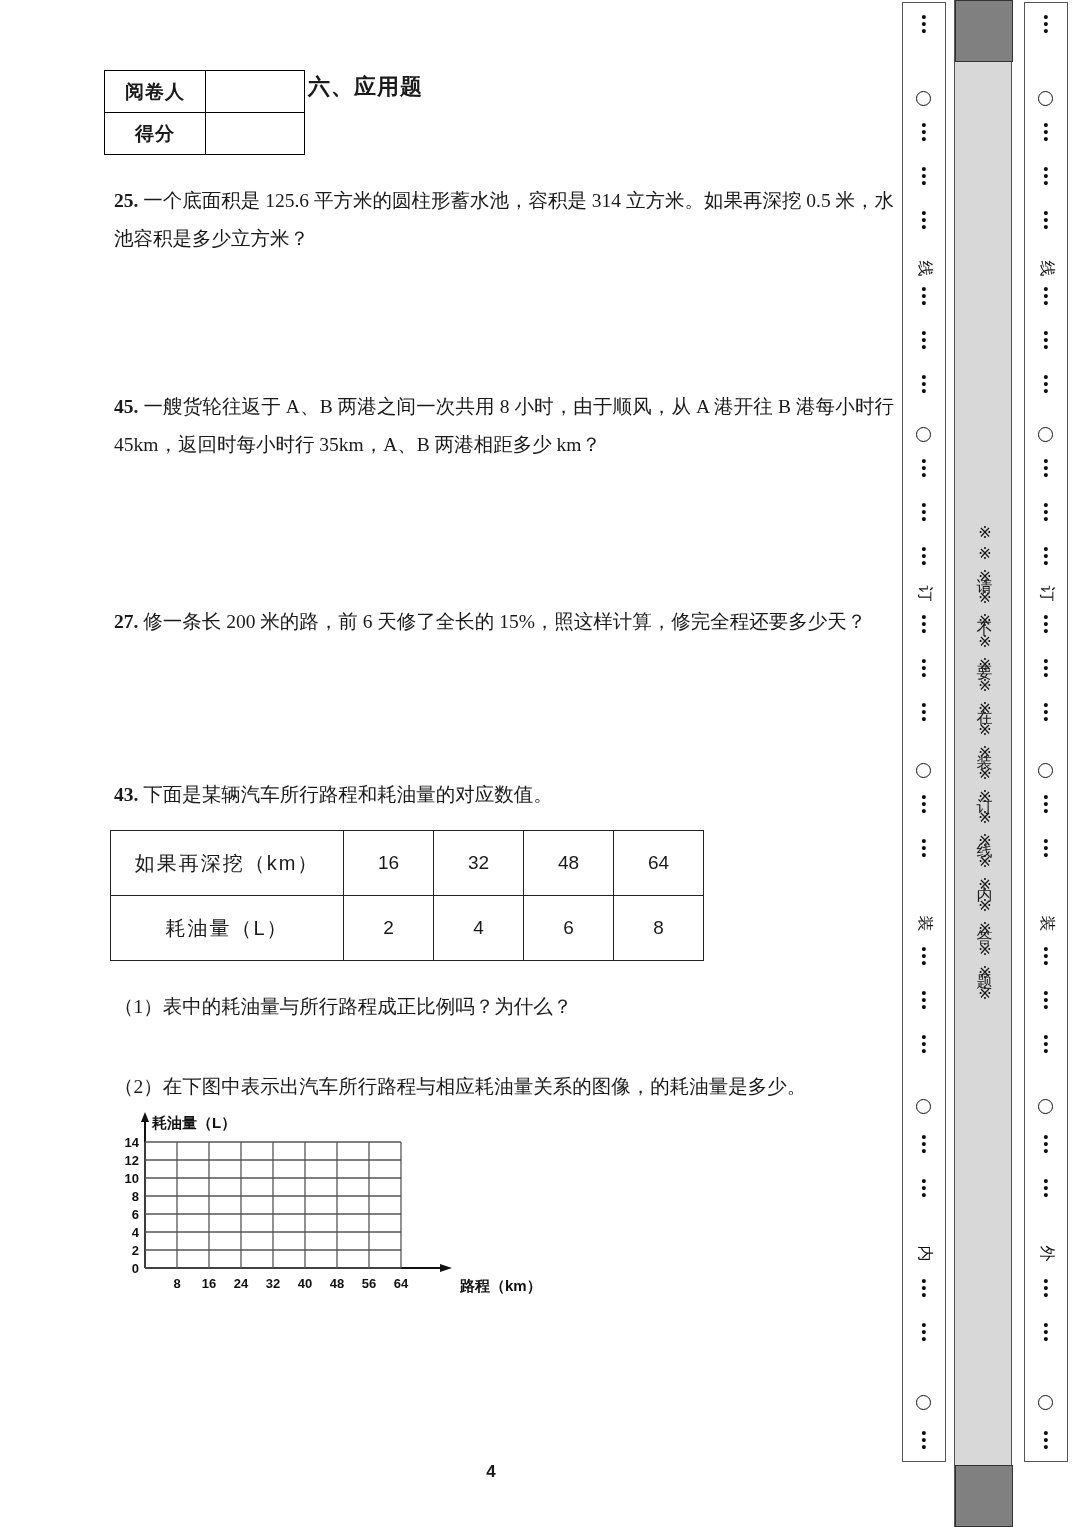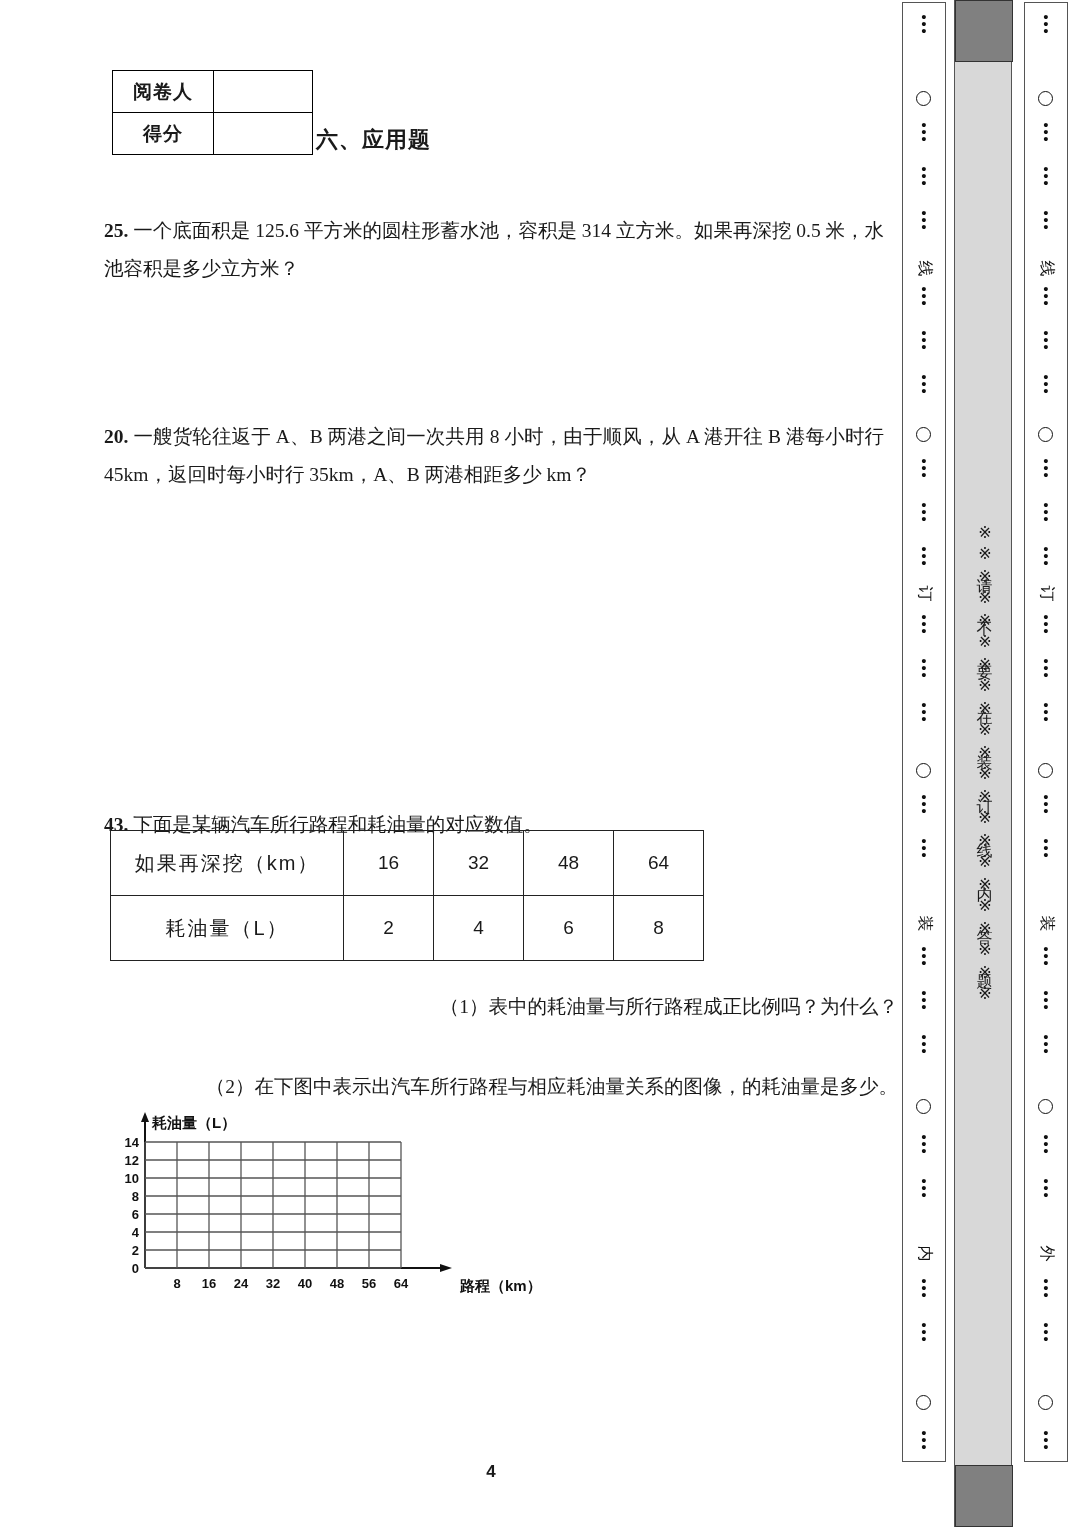--- a/index.html
+++ b/index.html
@@ -30,24 +30,24 @@
     position: absolute;
     left: 96px;
     top: 0;
     width: 790px;
     height: 1527px;
   }
 
   
   .header-row {
     position: absolute;
-    left: 16px;
+    left: 8px;
     top: 70px;
     display: flex;
-    align-items: flex-end;
+    align-items: flex-start;
   }
   table.grader {
     border-collapse: collapse;
     table-layout: fixed;
   }
   table.grader td {
     border: 1.6px solid #000;
     height: 41px;
     text-align: center;
     vertical-align: middle;
@@ -65,38 +65,36 @@
     font-size: 22px;
     letter-spacing: 1px;
     margin-left: 3px;
     margin-top: 2px;
     white-space: nowrap;
   }
 
   
   .q {
     position: absolute;
-    left: 8px;
+    left: 18px;
     width: 780px;
     font-size: 19.5px;
     line-height: 1.95;
     text-align: justify;
-    margin-top: 30px;
   }
   .q .num {
     font-weight: bold;
     font-family: "Liberation Serif", serif;
   }
   .sub {
     position: absolute;
-    left: 32px;
+    left: 18px;
     width: 770px;
     font-size: 19.5px;
     line-height: 1.9;
-    text-align: right;
   }
 
   
   #fuel-table-wrap {
     position: absolute;
     left: 14px;
     top: 830px;
   }
   table.fuel {
     border-collapse: collapse;
@@ -270,24 +268,28 @@
         </table>
       <div class="section-title">六、应用题</div>
     </div>
 
     <div class="q" style="top:182px;">
       <span class="num">25.</span>
       <span>一个底面积是 125.6 平方米的圆柱形蓄水池，容积是 314 立方米。如果再深挖 0.5 米，水池容积是多少立方米？</span>
     </div>
 
     <div class="q" style="top:388px;">
-      <span class="num">20.</span>
+      <span class="num">45.</span>
       <span>一艘货轮往返于 A、B 两港之间一次共用 8 小时，由于顺风，从 A 港开往 B 港每小时行 45km，返回时每小时行 35km，A、B 两港相距多少 km？</span>
     </div>
 
+    <div class="q" style="top:603px;">
+      <span class="num">27.</span>
+      <span>修一条长 200 米的路，前 6 天修了全长的 15%，照这样计算，修完全程还要多少天？</span>
+    </div>
 
     <div class="q" style="top:776px;">
       <span class="num">43.</span>
       <span>下面是某辆汽车所行路程和耗油量的对应数值。</span>
     </div>
 
     <div id="fuel-table-wrap">
       <table class="fuel">
         <tbody>
             <tr>

